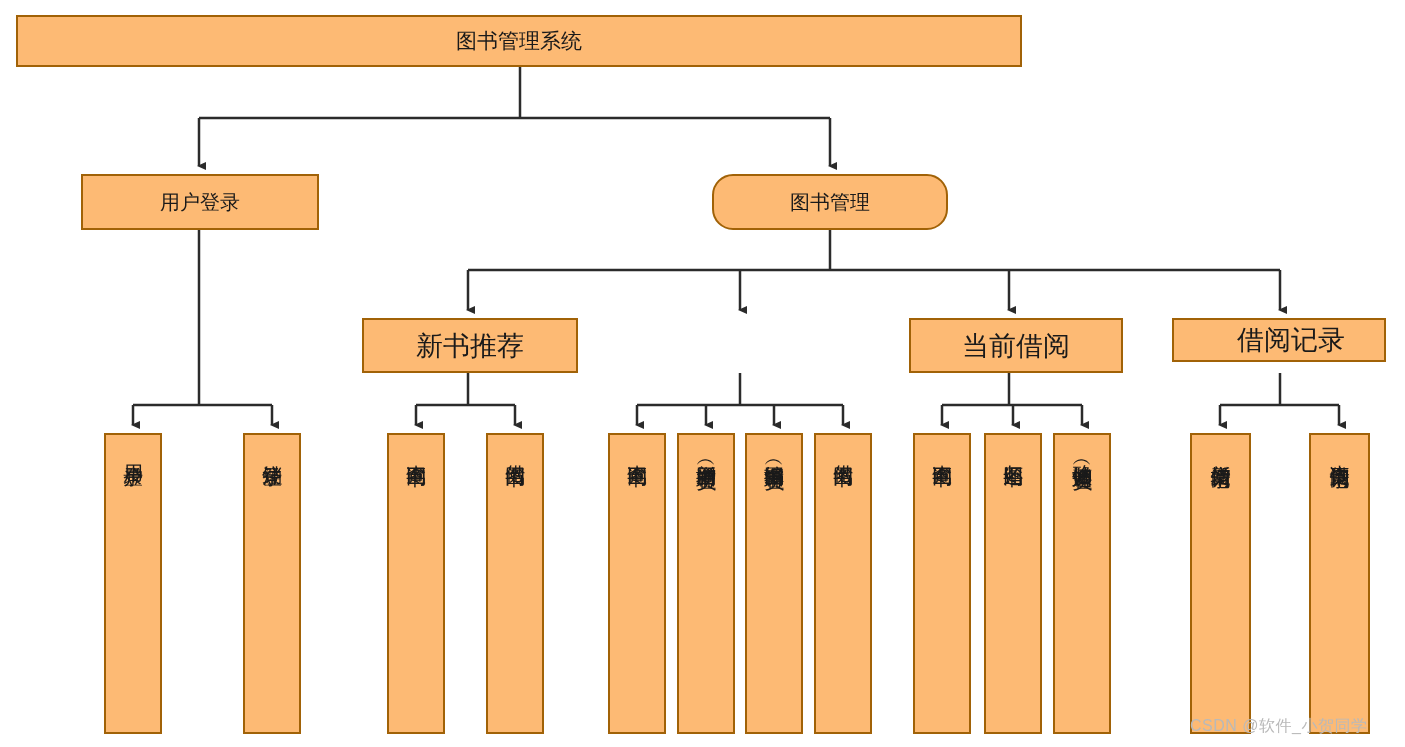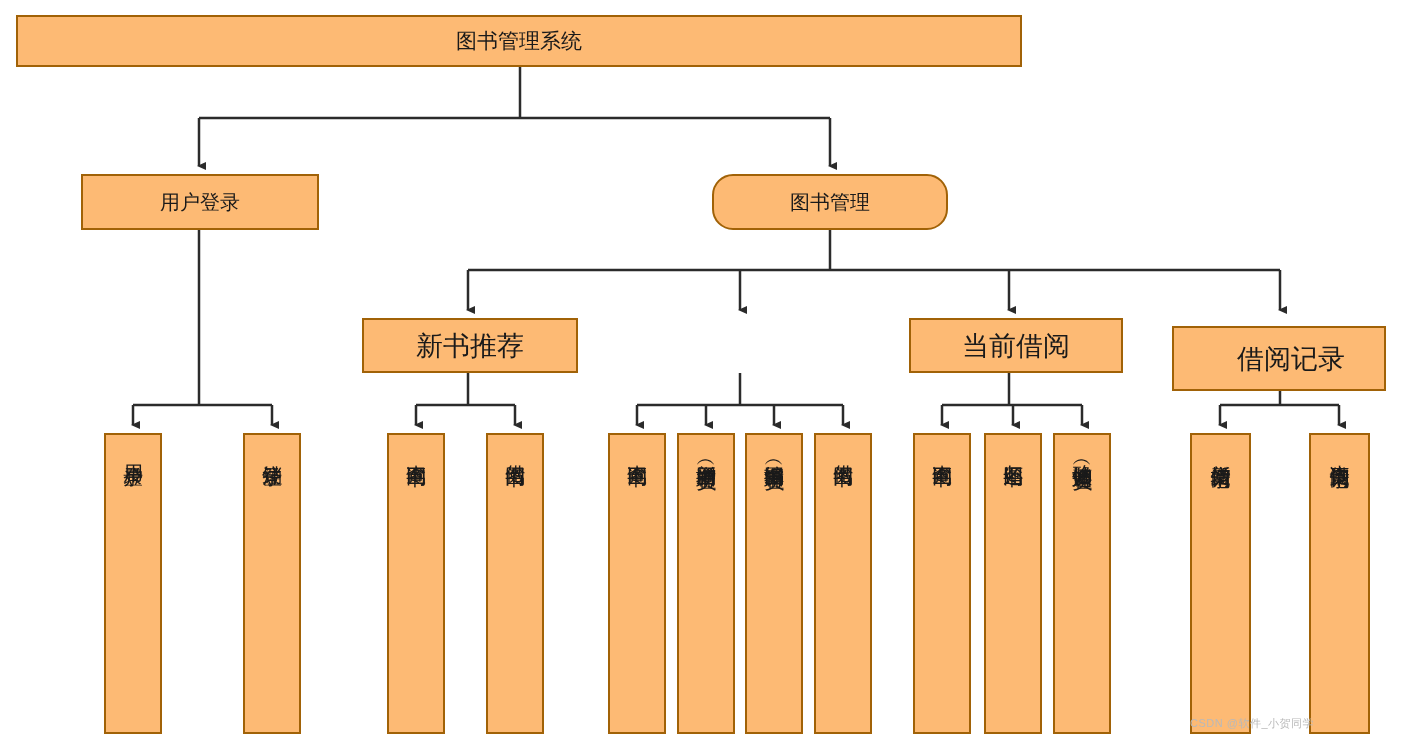--- a/index.html
+++ b/index.html
@@ -53,21 +53,21 @@
   .vlabel {
     writing-mode: vertical-rl;
     text-orientation: upright;
     line-height: 1.18;
     letter-spacing: 1px;
     white-space: nowrap;
     font-family: "Liberation Sans", "DejaVu Sans", sans-serif;
   }
   .watermark {
     position: absolute;
-    font-size: 11px;
+    font-size: 16px;
     color: #b9b9b9;
     letter-spacing: 0.5px;
     white-space: nowrap;
     font-family: "Liberation Sans", "DejaVu Sans", sans-serif;
   }
 </style>
 </head>
 <body>
 
 <div id="diagram-root">
@@ -144,21 +144,21 @@
   <div class="node level2" style="left:712px; top:174px; width:236px; height:56px;border-radius:21px;">
     <span>图书管理</span>
   </div>
 
   <div class="node branch" style="left:362px; top:318px; width:216px; height:55px;">
     <span>新书推荐</span>
   </div>
   <div class="node branch" style="left:903px; top:318px; width:214px; height:55px;margin-left:6px;">
     <span>当前借阅</span>
   </div>
-  <div class="node branch" style="left:1172px; top:326px; width:214px; height:65px;padding-left:24px;">
+  <div class="node branch" style="left:1172px; top:318px; width:214px; height:44px;padding-left:24px;">
     <span>借阅记录</span>
   </div>
 
   <div class="node leaf" style="left:104px; top:433px; width:58px; height:301px;">
     <span class="vlabel">用户登录</span>
   </div>
   <div class="node leaf" style="left:243px; top:433px; width:58px; height:301px;">
     <span class="vlabel">注销登录</span>
   </div>
 

